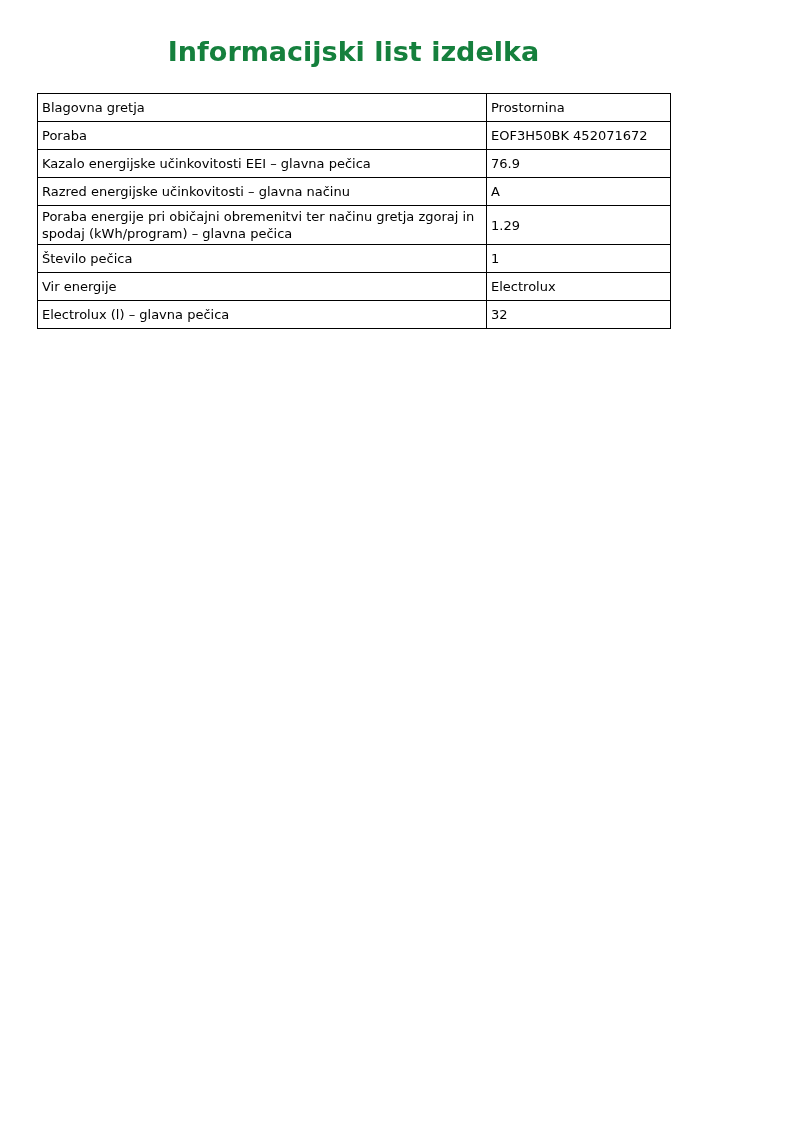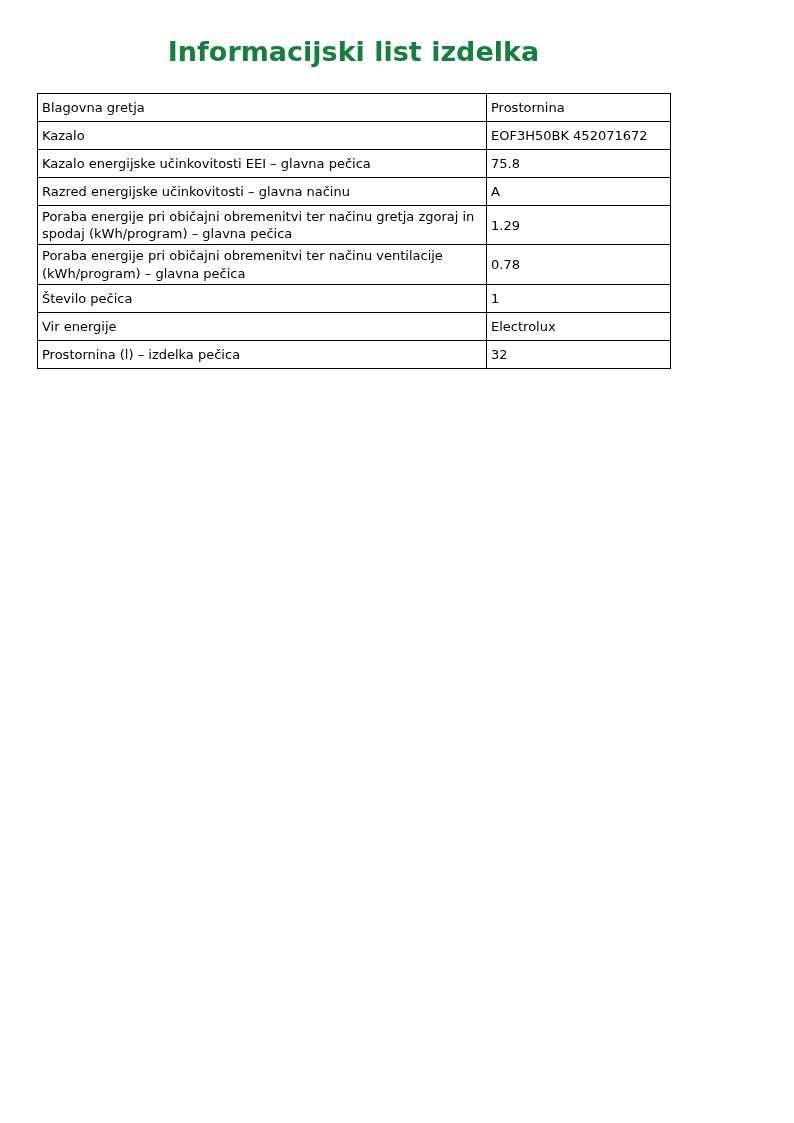--- a/index.html
+++ b/index.html
@@ -59,47 +59,43 @@
 
   <h1 class="title">Informacijski list izdelka</h1>
 
   <table class="spec-table">
     <tbody>
       <tr class="row-single">
         <td class="col-label">Blagovna gretja</td>
         <td class="col-value">Prostornina</td>
       </tr>
       <tr class="row-single">
-        <td class="col-label">Kazalo</td>
+        <td class="col-label">Poraba</td>
         <td class="col-value">EOF3H50BK 452071672</td>
       </tr>
       <tr class="row-single">
         <td class="col-label">Kazalo energijske učinkovitosti EEI – glavna pečica</td>
-        <td class="col-value">75.8</td>
+        <td class="col-value">76.9</td>
       </tr>
       <tr class="row-single">
         <td class="col-label">Razred energijske učinkovitosti – glavna načinu</td>
         <td class="col-value">A</td>
       </tr>
       <tr class="row-double">
         <td class="col-label">Poraba energije pri običajni obremenitvi ter načinu gretja zgoraj in spodaj (kWh/program) – glavna pečica</td>
         <td class="col-value">1.29</td>
-      </tr>
-      <tr class="row-double">
-        <td class="col-label">Poraba energije pri običajni obremenitvi ter načinu ventilacije (kWh/program) – glavna pečica</td>
-        <td class="col-value">0.78</td>
       </tr>
       <tr class="row-single">
         <td class="col-label">Število pečica</td>
         <td class="col-value">1</td>
       </tr>
       <tr class="row-single">
         <td class="col-label">Vir energije</td>
         <td class="col-value">Electrolux</td>
       </tr>
       <tr class="row-single">
-        <td class="col-label">Prostornina (l) – izdelka pečica</td>
+        <td class="col-label">Electrolux (l) – glavna pečica</td>
         <td class="col-value">32</td>
       </tr>
     </tbody>
   </table>
 
 </div>
 
 </body></html>

